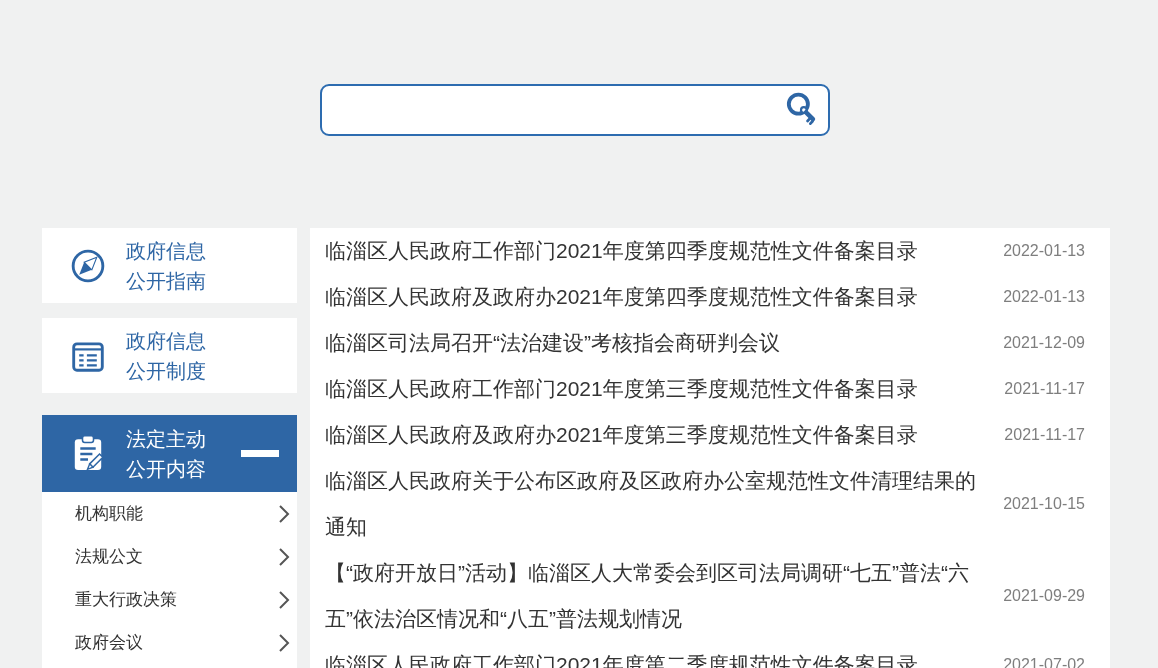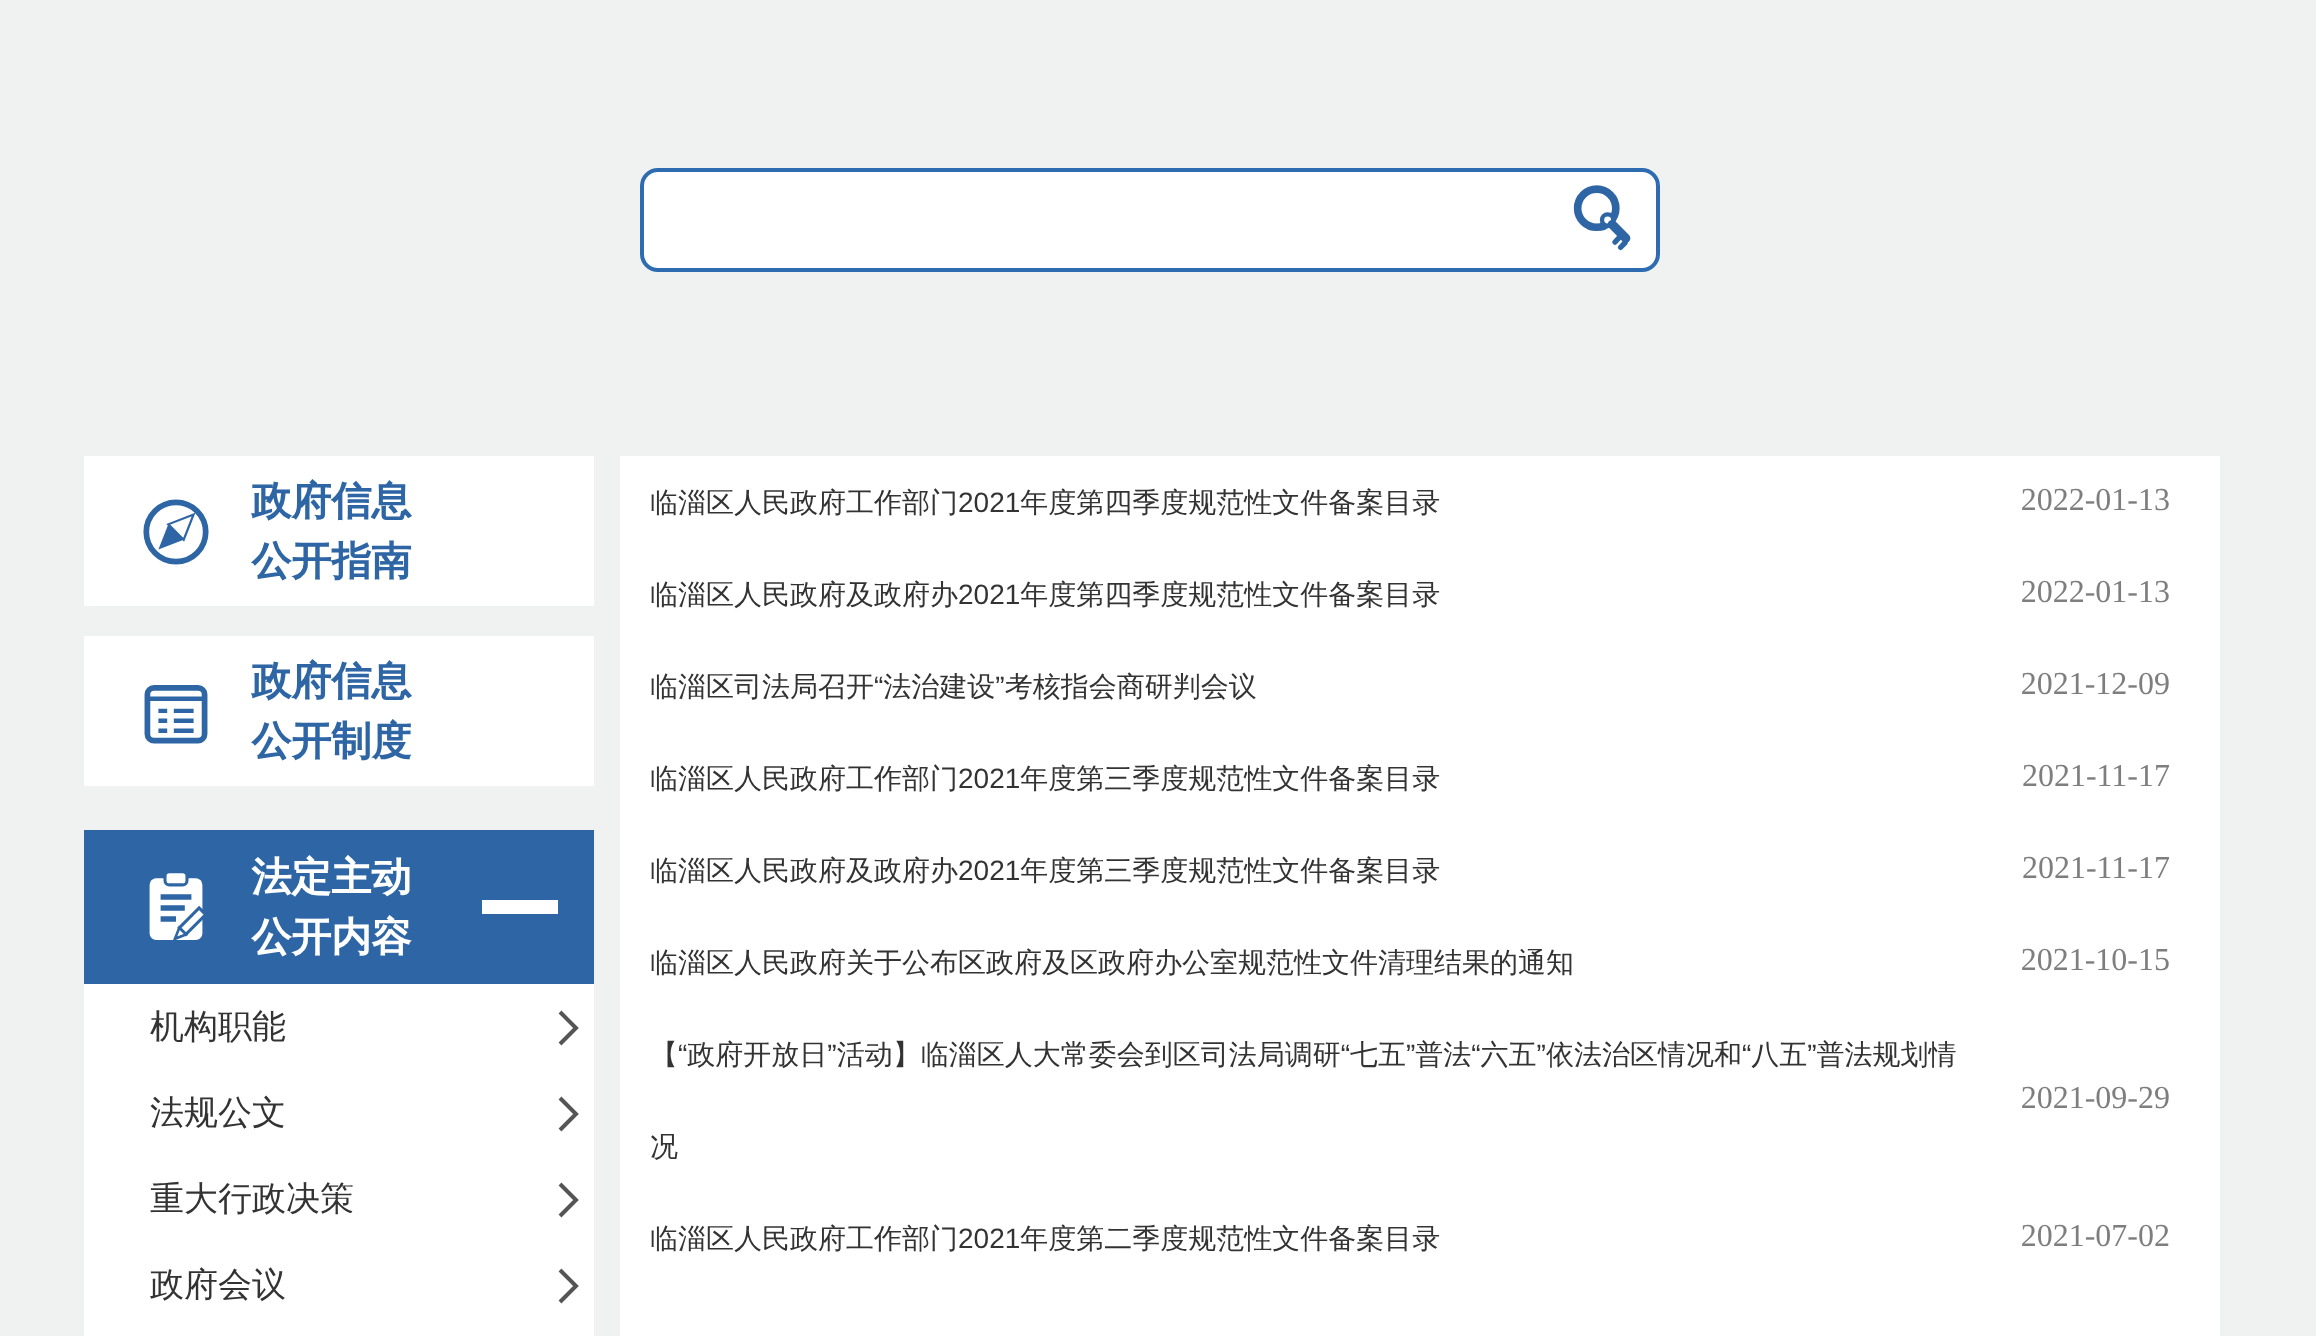--- a/index.html
+++ b/index.html
@@ -25,21 +25,21 @@
     display:flex; align-items:center; justify-content:center;
   }
 
   
   .sidebar { position:absolute; left:42px; top:228px; width:255px; }
   .side-card {
     height:75px; background:#ffffff; display:flex; align-items:center;
     padding-left:24px; cursor:pointer;
   }
   .side-card .side-icon { width:46px; display:flex; align-items:center; }
-  .side-label { margin-left:14px; color:#2e66a5; font-size:20px; font-weight:bold; line-height:1.5; }
+  .side-label { margin-left:14px; color:#2e66a5; font-size:20px; font-weight:normal; line-height:1.5; }
   .side-card.card2 { margin-top:15px; }
   .side-card.active {
     margin-top:22px; height:77px; background:#2e66a5;
   }
   .side-card.active .side-label { color:#ffffff; }
   .minus-bar { margin-left:auto; margin-right:18px; width:38px; height:7px; background:#ffffff; }
 
   .side-menu { background:#ffffff; }
   .menu-item {
     height:43px; display:flex; align-items:center; justify-content:space-between;
@@ -49,24 +49,24 @@
 
   
   .list-panel {
     position:absolute; left:310px; top:228px; width:800px; height:600px;
     background:#ffffff;
   }
   .row {
     display:flex; align-items:center; padding:0 25px 0 15px; min-height:46px;
     cursor:pointer;
   }
-  .row .title { flex:1; font-size:14px; color:#333; line-height:46px; }
+  .row .title { flex:1; font-size:21px; color:#333; line-height:46px; }
   .row .date {
     margin-left:20px; white-space:nowrap; font-size:16px; color:#7e7e7e;
-    font-family:Liberation Serif, serif;
+    font-family:Liberation Sans, sans-serif;
   }
   svg { display:block; }
 </style>
 </head>
 <body>
 
 <div class="page">
 
   <div class="search-box">
     <input class="search-input" type="text" placeholder="" style="">

